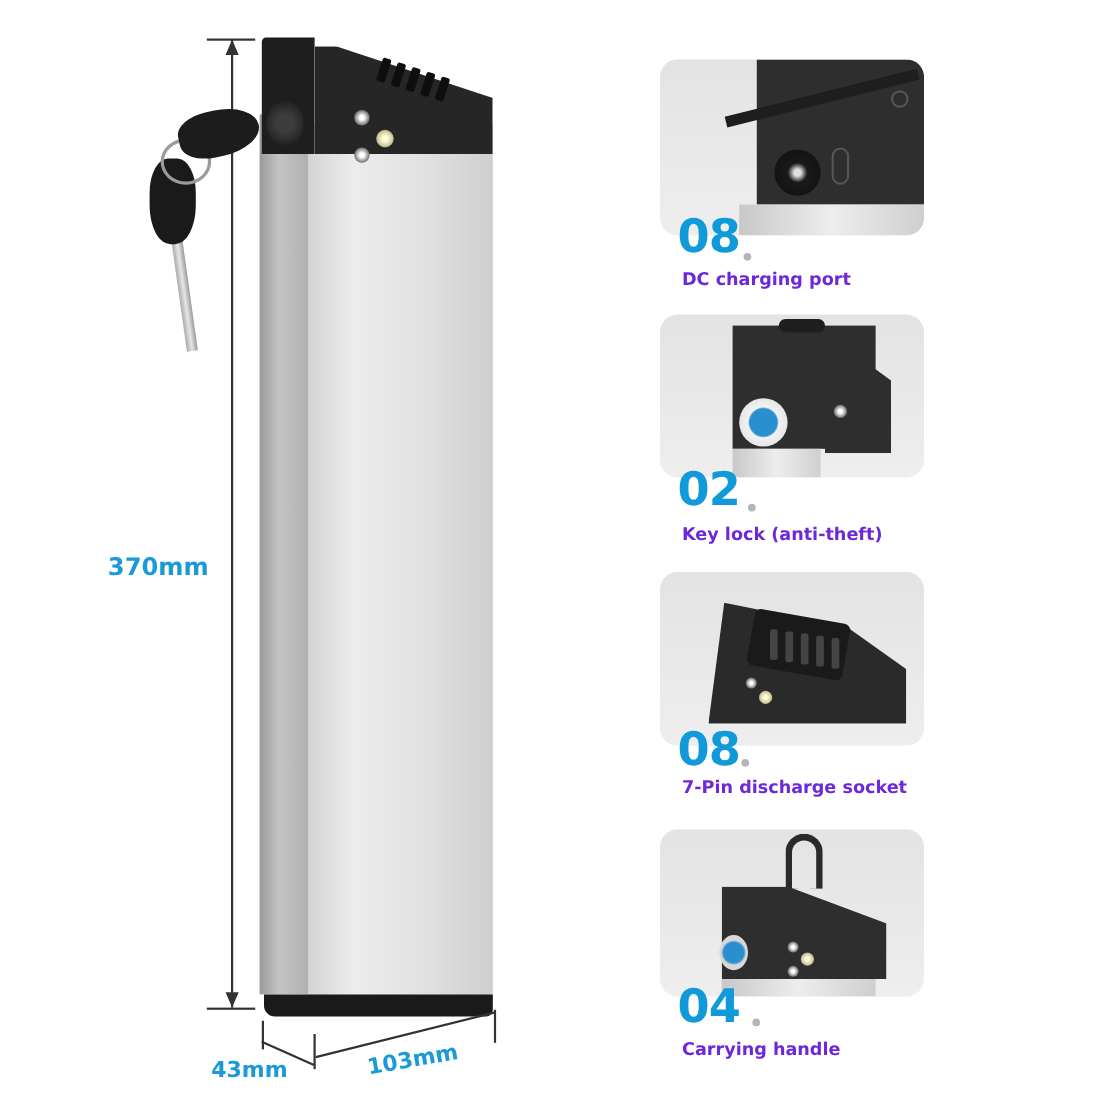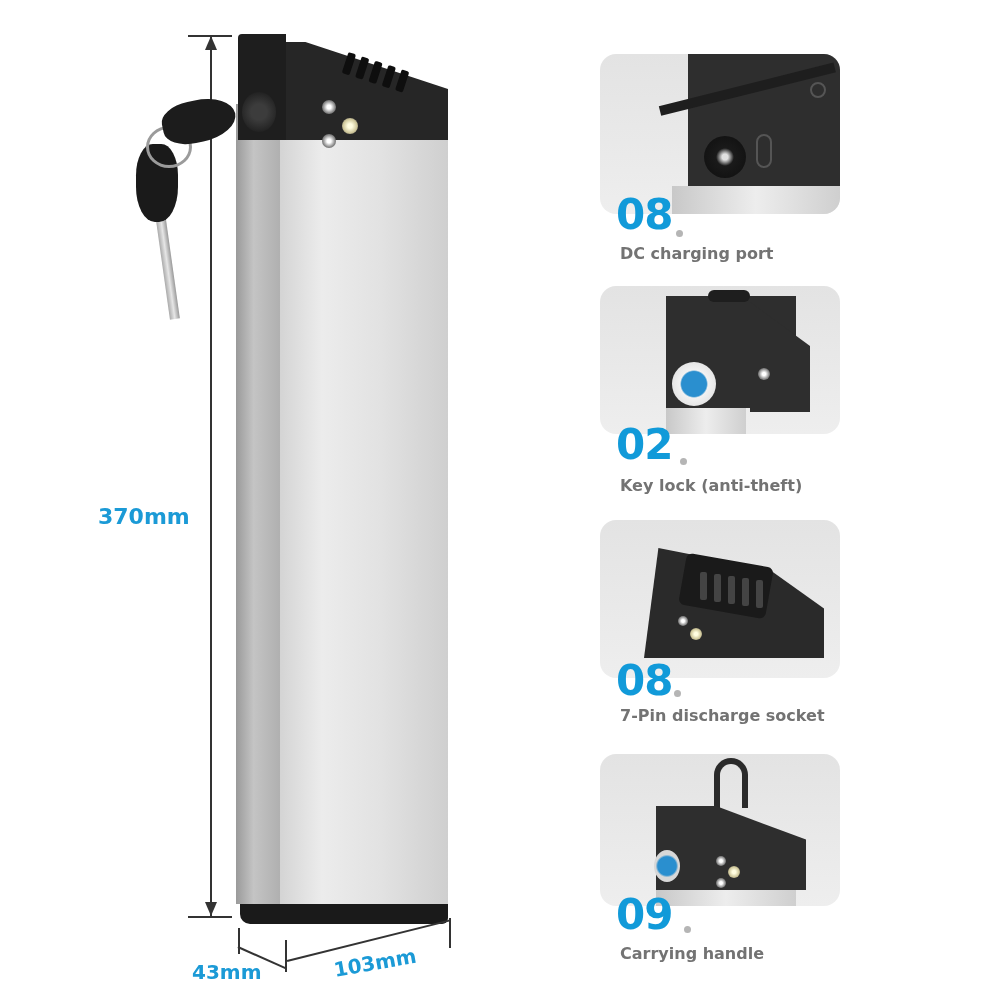--- a/index.html
+++ b/index.html
@@ -35,21 +35,21 @@
     .key-ring { position: absolute; left: 14px; top: 26px; width: 46px; height: 42px; border: 3px solid #9b9b9b; border-radius: 50%; }
     .key-head2 { position: absolute; left: 4px; top: 44px; width: 42px; height: 78px; background: #1a1a1a; border-radius: 40% 40% 45% 45%; }
     .key-blade { position: absolute; left: 24px; top: 120px; width: 10px; height: 100px; background: linear-gradient(90deg, #aaa, #e6e6e6, #999); transform: rotate(-8deg); transform-origin: top; }
 
     
     .feature { position: absolute; left: 600px; width: 240px; }
     .feature-photo { position: absolute; left: 0; top: 0; width: 240px; border-radius: 16px;
       background: linear-gradient(180deg, #e3e3e3 0%, #eeeeee 100%); overflow: hidden; }
     .feature-num { position: absolute; left: 16px; color: #119ad9; font-weight: bold; font-size: 42px; line-height: 1; font-family: "DejaVu Sans", sans-serif; letter-spacing: -1px; }
     .feature-dot { position: absolute; width: 7px; height: 7px; border-radius: 50%; background: #b5b5b5; }
-    .feature-label { position: absolute; left: 20px; color: #737373; font-size: 16px; font-weight: bold; white-space: nowrap; font-family: "DejaVu Sans", sans-serif; }
+    .feature-label { position: absolute; left: 20px; color: #6d28d9; font-size: 16px; font-weight: bold; white-space: nowrap; font-family: "DejaVu Sans", sans-serif; }
 
     .dark-block { position: absolute; background: #2e2e2e; }
     .silver { position: absolute; background: linear-gradient(90deg, #c8c8c8, #ededed, #cfcfcf); }
   </style>
 </head>
 <body>
 
 <div class="dim-line" style="left:210px; top:36px; width:1.5px; height:880px;"></div>
 <div class="dim-line" style="left:188px; top:35px; width:44px; height:1.5px;"></div>
 <div class="dim-line" style="left:188px; top:916px; width:44px; height:1.5px;"></div>
@@ -139,16 +139,16 @@
 <div class="feature" style="top:754px; height:216px;">
   <div class="feature-photo" style="height:152px;">
     <div class="abs" style="left:114px; top:4px; width:34px; height:50px; border:6px solid #2a2a2a; border-bottom:none; border-radius:18px 18px 0 0;"></div>
     <div class="dark-block" style="left:56px; top:52px; width:150px; height:84px; clip-path:polygon(0 0, 40% 0, 100% 40%, 100% 100%, 0 100%);"></div>
     <div class="abs" style="left:54px; top:96px; width:26px; height:32px; border-radius:50%; background:radial-gradient(circle,#2a8fcf 45%,#d8d8d8 55%);"></div>
     <div class="screw" style="left:116px; top:102px; width:10px; height:10px;"></div>
     <div class="screw brass" style="left:128px; top:112px; width:12px; height:12px;"></div>
     <div class="screw" style="left:116px; top:124px; width:10px; height:10px;"></div>
     <div class="silver" style="left:56px; top:136px; width:140px; height:16px;"></div>
   </div>
-  <div class="feature-num" style="top:140px;">09</div>
+  <div class="feature-num" style="top:140px;">04</div>
   <div class="feature-dot" style="left:84px; top:172px;"></div>
   <div class="feature-label" style="top:190px;">Carrying handle</div>
 </div>
 
 </body></html>

